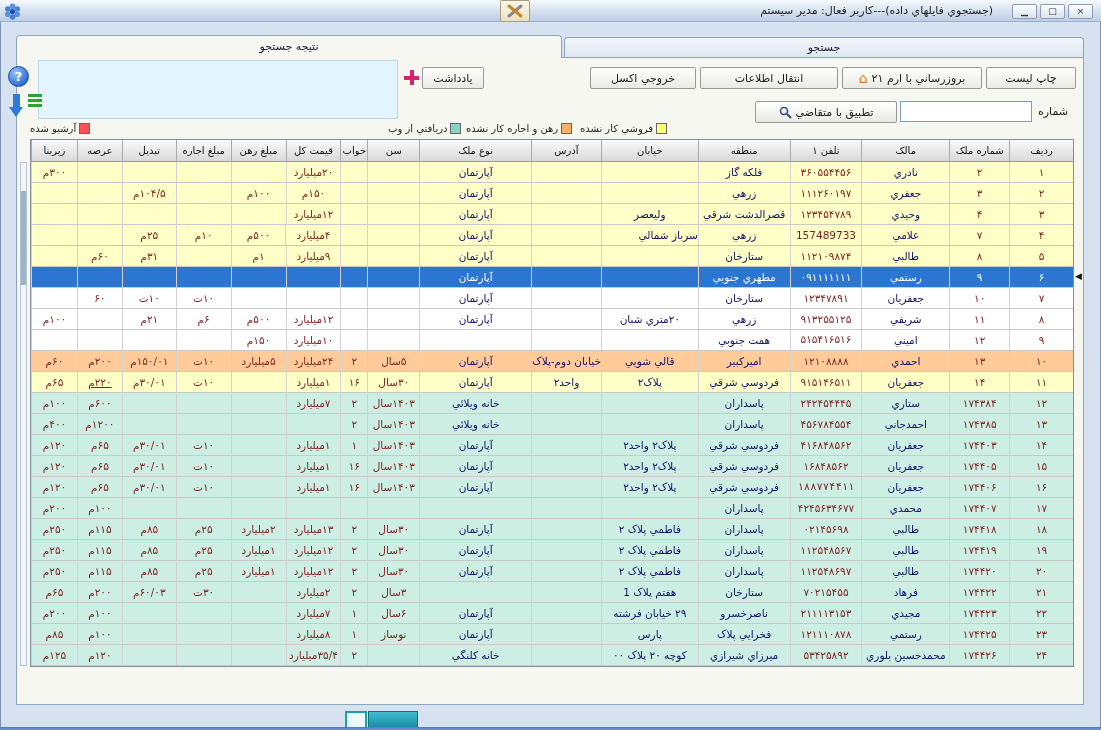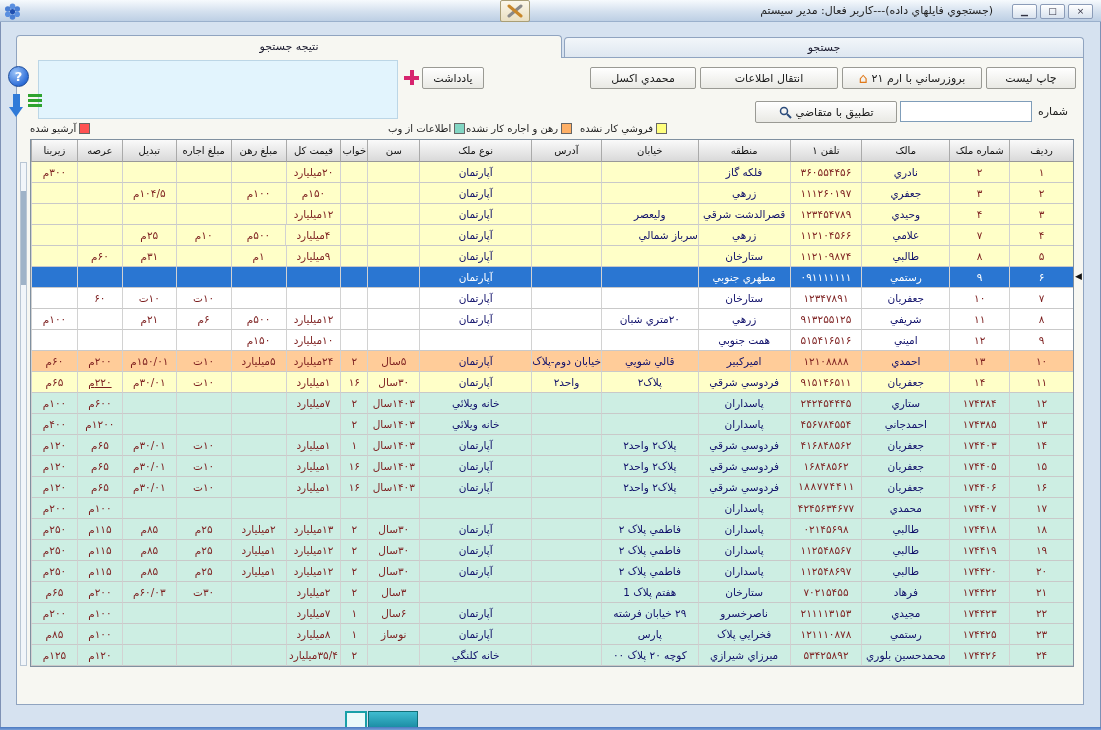--- a/index.html
+++ b/index.html
@@ -136,21 +136,21 @@
     <span>چاپ ليست</span>
   </div>
   <div class="btn btn-update">
     <span>بروزرساني با ارم ۲۱</span>
     <span class="house-ico">⌂</span>
   </div>
   <div class="btn btn-transfer">
     <span>انتقال اطلاعات</span>
   </div>
   <div class="btn btn-excel">
-    <span>محمدي اکسل</span>
+    <span>خروجي اکسل</span>
   </div>
   <div class="btn btn-note">
     <span>يادداشت</span>
   </div>
   <div class="plus-icon"></div>
 
   <div class="notes"></div>
   <div class="help-icon">?</div>
   <div class="dl-icon">
     <div class="dl-bar" style="top:2px"></div>
@@ -164,21 +164,21 @@
   <input class="input-number" value="" style="">
   <div class="btn btn-match">
     <span>تطبيق با متقاضي</span>
     <svg width="13" height="13">
       <circle cx="5" cy="5" r="3.5" fill="none" stroke="#2a4a7a" stroke-width="1.5"></circle>
       <line x1="8" y1="8" x2="12" y2="12" stroke="#2a4a7a" stroke-width="2"></line>
     </svg>
   </div>
 
   <div class="legend-item" style="left:388px">
-    <span>اطلاعات از وب</span>
+    <span>دريافتي از وب</span>
     <span class="lg-swatch" style="background: rgb(130, 214, 195);"></span>
   </div>
   <div class="legend-item" style="left:466px">
     <span>رهن و اجاره کار نشده</span>
     <span class="lg-swatch" style="background: rgb(255, 176, 102);"></span>
   </div>
   <div class="legend-item" style="left:580px">
     <span>فروشي کار نشده</span>
     <span class="lg-swatch" style="background: rgb(255, 255, 126);"></span>
   </div>
@@ -258,21 +258,21 @@
           <div class="cell num" style="width: 55px;"></div>
           <div class="cell num" style="width: 55px;"></div>
           <div class="cell num" style="width: 54px;"></div>
           <div class="cell num" style="width: 45px;"></div>
           <div class="cell num" style="width: 46px;"></div>
         </div>
         <div class="grow" style="background: rgb(255, 255, 200);">
           <div class="cell num" style="width: 64px;">۴</div>
           <div class="cell num" style="width: 60px;">۷</div>
           <div class="cell txt" style="width: 88px;">علامي</div>
-          <div class="cell num" style="width: 72px;">۱۱۲۱۰۴۵۶۶</div>
+          <div class="cell num" style="width: 72px;">157489733</div>
           <div class="cell txt" style="width: 92px;">زرهي</div>
           <div class="cell txt" style="width: 97px; padding-left: 42px;">سرباز شمالي</div>
           <div class="cell txt" style="width: 70px;"></div>
           <div class="cell txt" style="width: 112px;">آپارتمان</div>
           <div class="cell num" style="width: 52px;"></div>
           <div class="cell num" style="width: 27px;"></div>
           <div class="cell num" style="width: 55px;">۴ميليارد</div>
           <div class="cell num" style="width: 55px;">۵۰۰م</div>
           <div class="cell num" style="width: 55px;">۱۰م</div>
           <div class="cell num" style="width: 54px;">۲۵م</div>
@@ -348,21 +348,21 @@
           <div class="cell num" style="width: 55px;">۵۰۰م</div>
           <div class="cell num" style="width: 55px;">۶م</div>
           <div class="cell num" style="width: 54px;">۲۱م</div>
           <div class="cell num" style="width: 45px;"></div>
           <div class="cell num" style="width: 46px;">۱۰۰م</div>
         </div>
         <div class="grow" style="background: rgb(255, 255, 255);">
           <div class="cell num" style="width: 64px;">۹</div>
           <div class="cell num" style="width: 60px;">۱۲</div>
           <div class="cell txt" style="width: 88px;">اميني</div>
-          <div class="cell num" style="width: 72px;">۵۱۵۴۱۶۵۱۶</div>
+          <div class="cell num" style="width: 72px; font-family: Liberation Serif, serif;">۵۱۵۴۱۶۵۱۶</div>
           <div class="cell txt" style="width: 92px;">همت جنوبي</div>
           <div class="cell txt" style="width: 97px;"></div>
           <div class="cell txt" style="width: 70px;"></div>
           <div class="cell txt" style="width: 112px;"></div>
           <div class="cell num" style="width: 52px;"></div>
           <div class="cell num" style="width: 27px;"></div>
           <div class="cell num" style="width: 55px;">۱۰ميليارد</div>
           <div class="cell num" style="width: 55px;">۱۵۰م</div>
           <div class="cell num" style="width: 55px;"></div>
           <div class="cell num" style="width: 54px;"></div>

